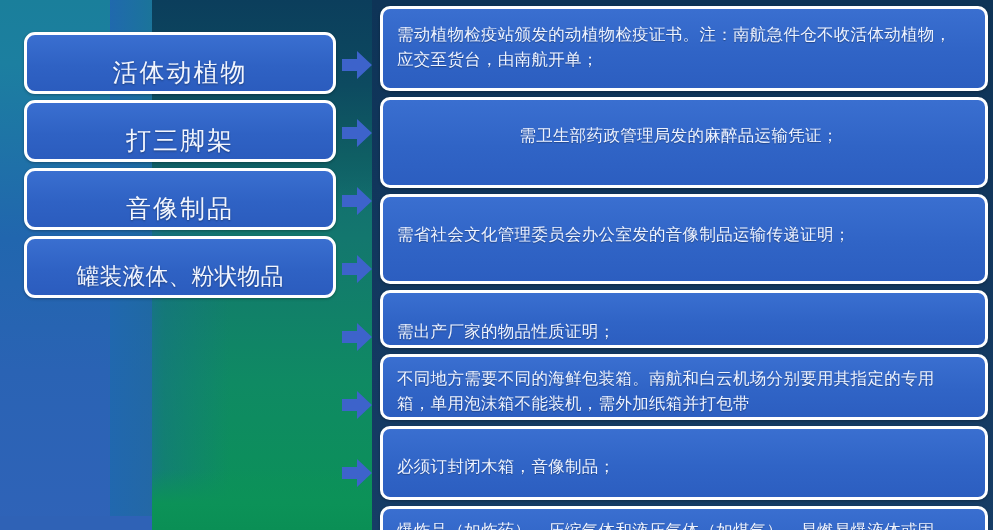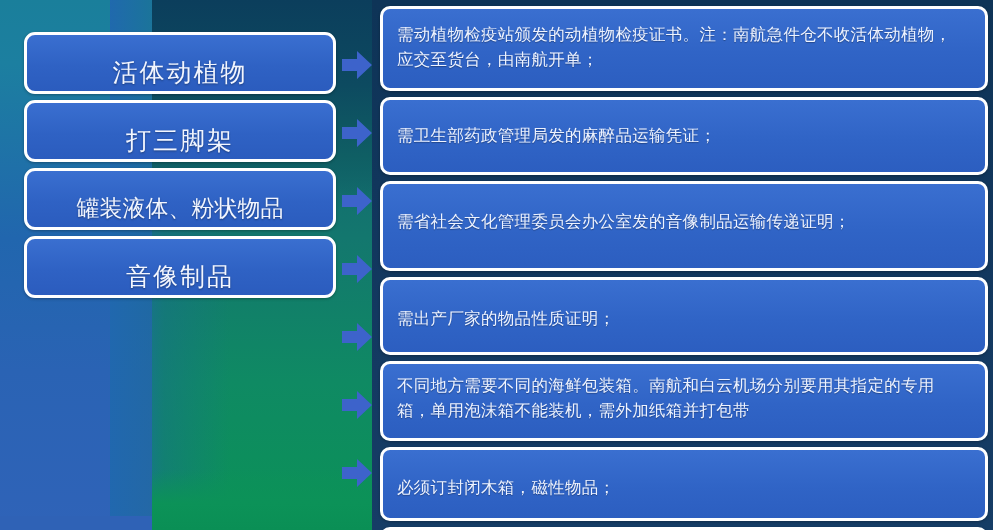--- a/index.html
+++ b/index.html
@@ -126,24 +126,24 @@
   .desc-text {
     color: #eef3ff;
     font-size: 16.5px;
     line-height: 1.52;
     letter-spacing: 0.3px;
     text-shadow: 0 1px 1px rgba(0,0,0,0.30);
   }
 
   
   .h1 { height: 85px; }
-  .h2 { height: 78px; }
+  .h2 { height: 91px; text-align: center; }
   .h3 { height: 90px; }
-  .h4 { height: 78px; }
-  .h5 { height: 80px; }
+  .h4 { height: 58px; }
+  .h5 { height: 66px; }
   .h6 { height: 74px; }
   .h7 { height: 74px; }
 
   .h1 .desc-text { padding-top: 4px; }
   .h2 .desc-text { padding-top: 14px; }
   .h3 .desc-text { padding-top: 16px; }
   .h4 .desc-text { padding-top: 17px; }
   .h5 .desc-text { padding-top: 0px; }
   .h6 .desc-text { padding-top: 16px; }
   .h7 .desc-text { padding-top: 0px; }
@@ -161,25 +161,25 @@
   <div class="bg-bottom-strip"></div>
   <div class="bg-right-panel"></div>
 
   <div class="left-col">
     <div class="cat-box">
       <span class="cat-box-label">活体动植物</span>
     </div>
     <div class="cat-box">
       <span class="cat-box-label">打三脚架</span>
     </div>
+    <div class="cat-box">
+      <span class="cat-box-label">音像制品</span>
+    </div>
     <div class="cat-box narrow">
       <span class="cat-box-label">罐装液体、粉状物品</span>
-    </div>
-    <div class="cat-box">
-      <span class="cat-box-label">音像制品</span>
     </div>
   </div>
 
   <div class="arrow" style="top:48px;">
     <svg viewBox="0 0 34 34" aria-hidden="true">
         <path d="M2 11 L17 11 L17 3 L32 17 L17 31 L17 23 L2 23 Z" fill="currentColor"></path>
       </svg>
   </div>
   <div class="arrow" style="top:116px;">
     <svg viewBox="0 0 34 34" aria-hidden="true">
@@ -222,20 +222,20 @@
     <div class="desc-box h3">
       <div class="desc-text">需省社会文化管理委员会办公室发的音像制品运输传递证明；</div>
     </div>
     <div class="desc-box h4">
       <div class="desc-text">需出产厂家的物品性质证明；</div>
     </div>
     <div class="desc-box h5">
       <div class="desc-text">不同地方需要不同的海鲜包装箱。南航和白云机场分别要用其指定的专用箱，单用泡沫箱不能装机，需外加纸箱并打包带</div>
     </div>
     <div class="desc-box h6">
-      <div class="desc-text">必须订封闭木箱，磁性物品；</div>
+      <div class="desc-text">必须订封闭木箱，音像制品；</div>
     </div>
     <div class="desc-box h7">
       <div class="desc-text">爆炸品（如炸药）、压缩气体和液压气体（如煤气）、易燃易爆液体或固体、腐蚀品（如硫酸）、磁性物品、麻醉物品、电池等</div>
     </div>
   </div>
 
 </div>
 
 </body></html>

